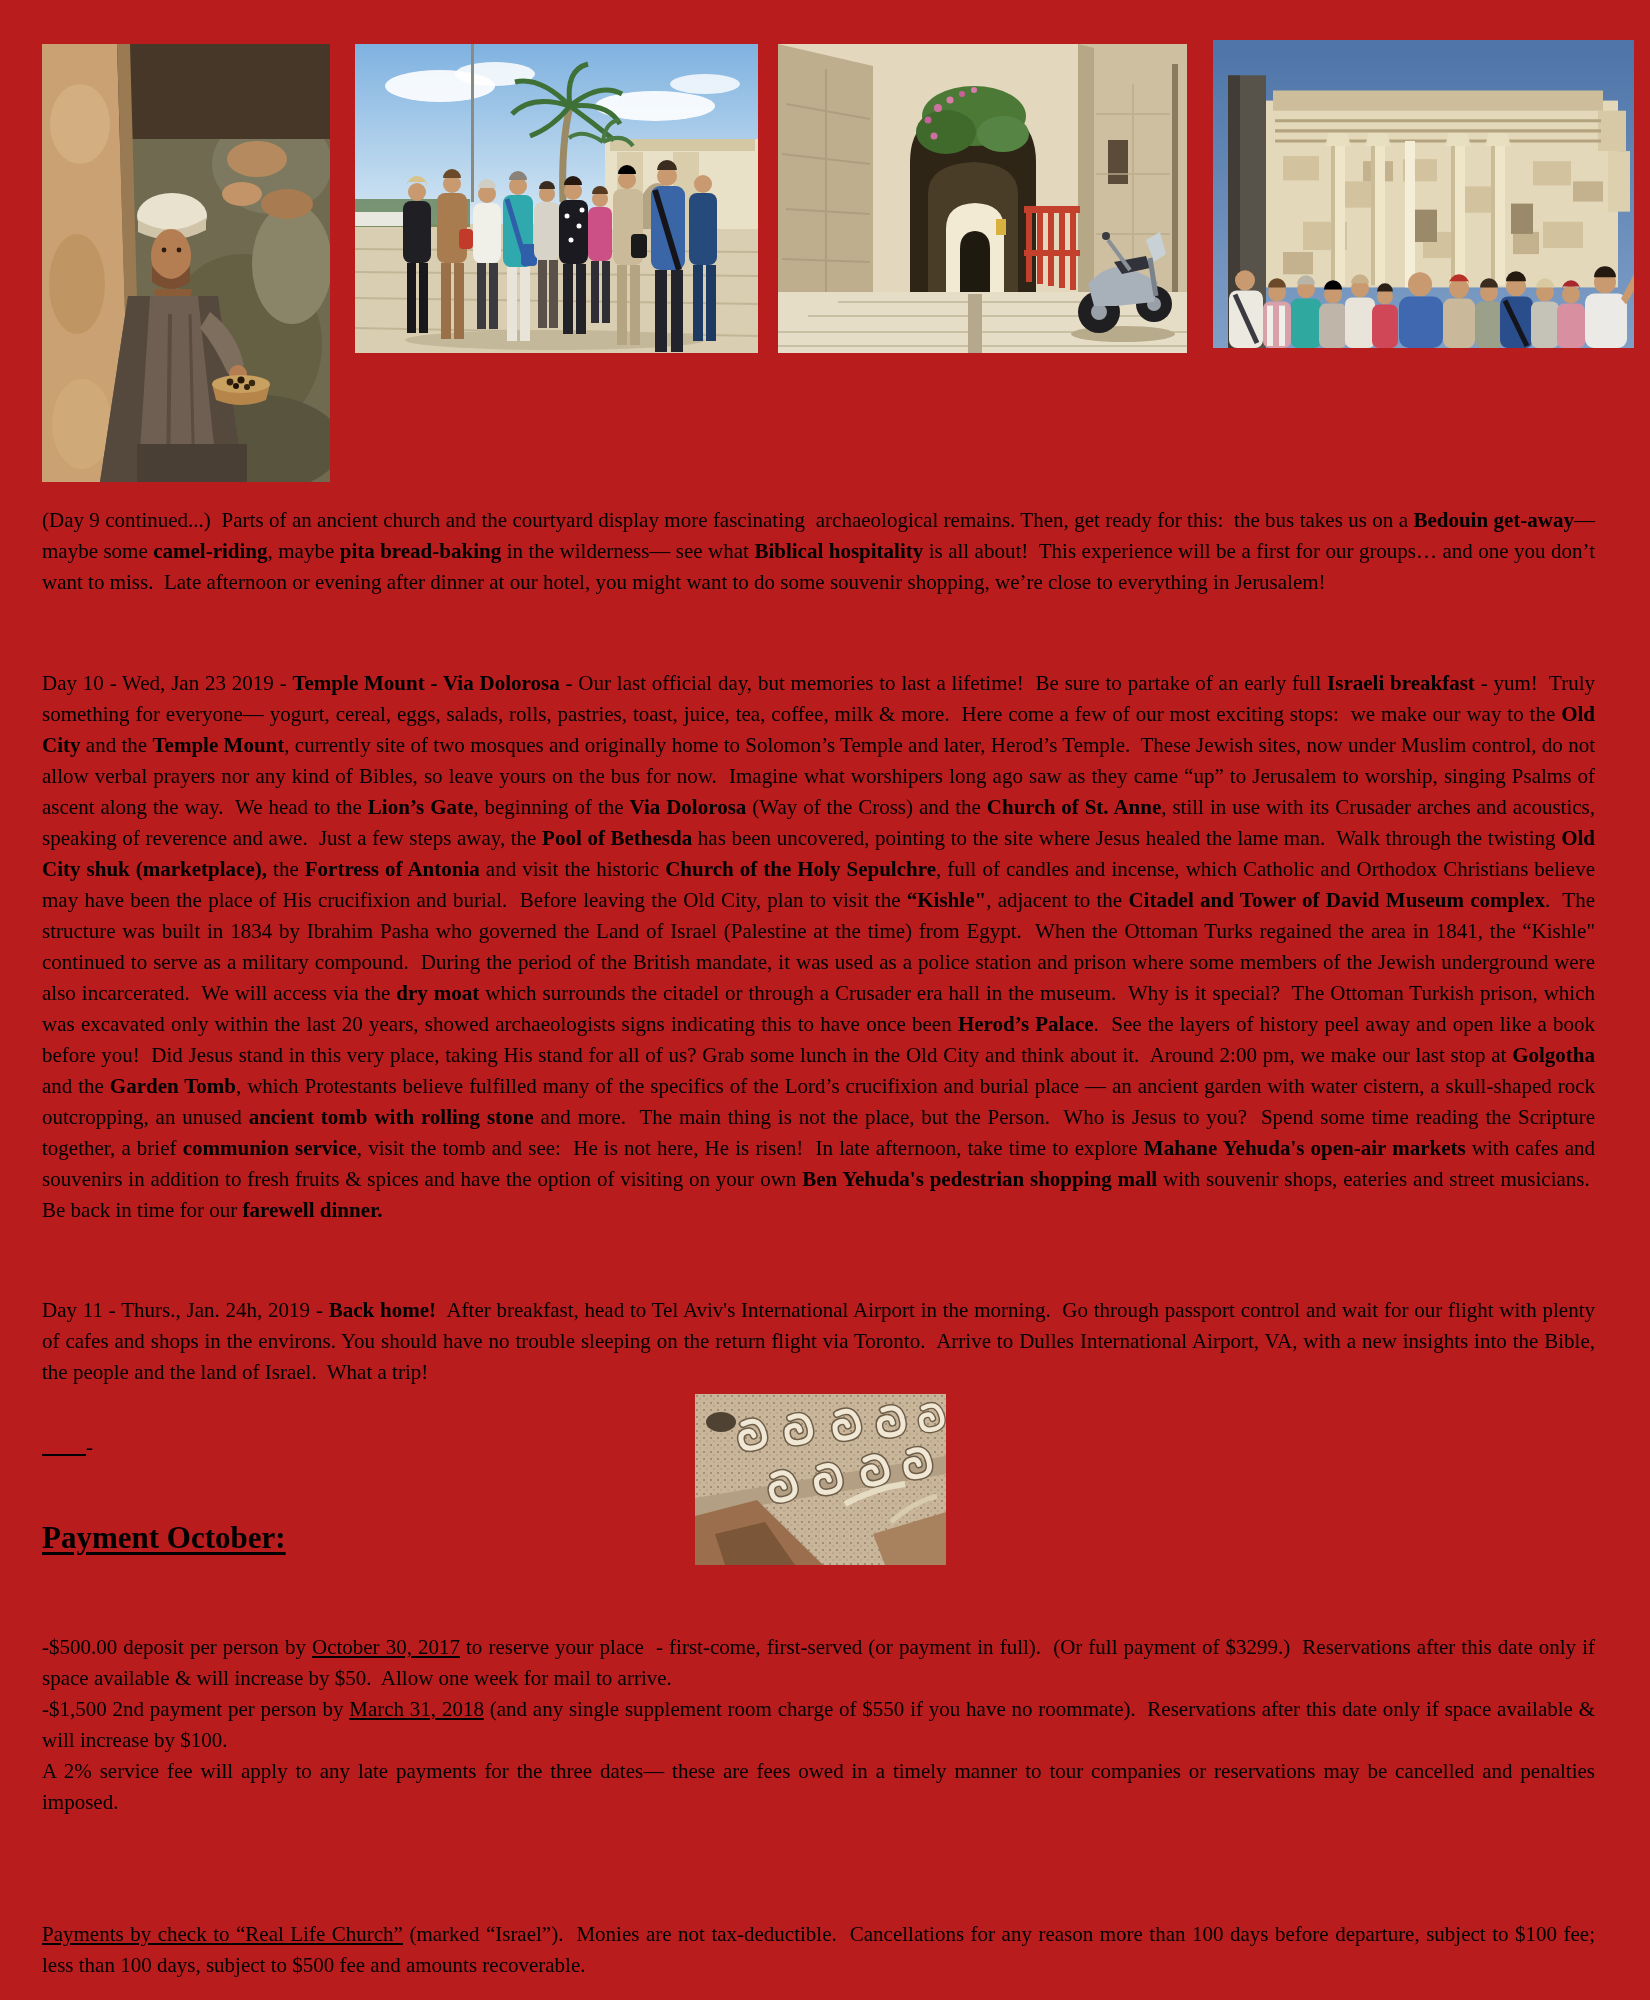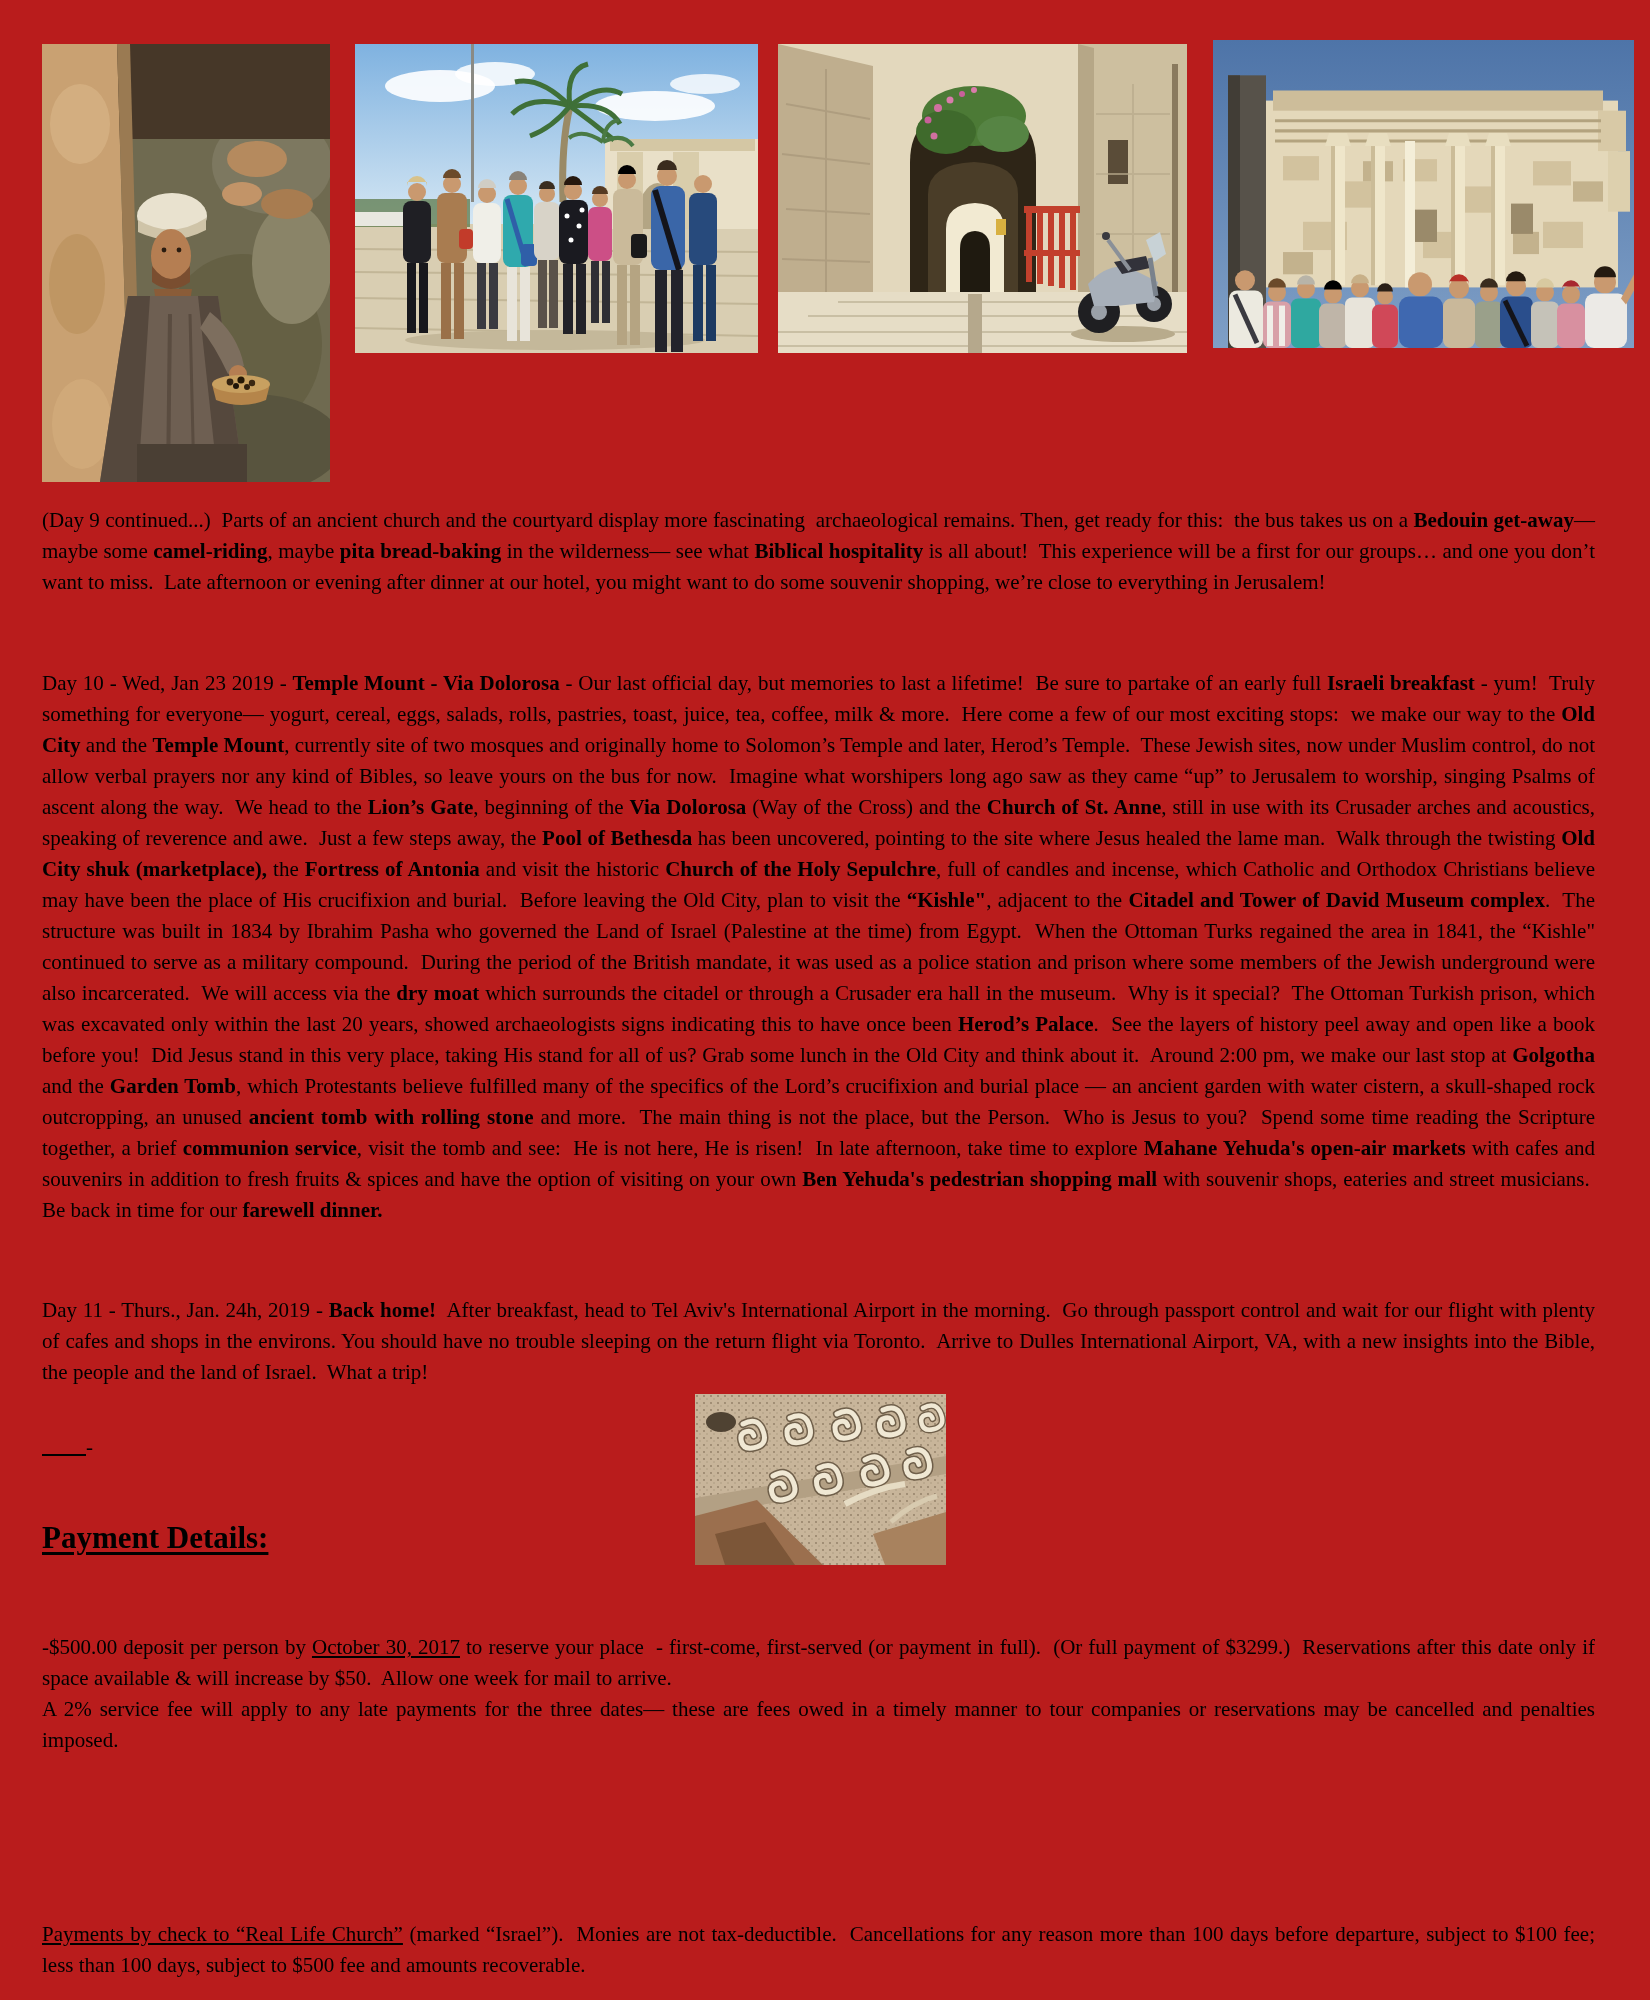--- a/index.html
+++ b/index.html
@@ -387,22 +387,23 @@
       <use href="#scroll" transform="translate(124,74) rotate(-6)"></use>
       <use href="#scroll" transform="translate(170,66) rotate(-10)"></use>
       <use href="#scroll" transform="translate(214,58) rotate(-4)"></use>
       <path d="M150,110 q30,-16 60,-20" stroke="#e6dcc4" stroke-width="6" fill="none"></path>
       <path d="M196,128 q22,-20 46,-26" stroke="#d8cbb0" stroke-width="5" fill="none"></path>
     </svg>
   </div>
 
   <div id="separator"><span class="sep-line"></span><span class="sep-hyphen">-</span></div>
 
-  <div id="payment-heading">Payment Details:</div>
+  <div id="payment-heading">Payment October:</div>
 
   <div class="para" id="payment-block">
     <div class="pline"><span>-$500.00 deposit per person by </span><span class="u">October 30, 2017</span><span> to reserve your place&nbsp; - first-come, first-served (or payment in full).&nbsp; (Or full payment of $3299.)&nbsp; Reservations after this date only if space available &amp; will increase by $50.&nbsp; Allow one week for mail to arrive.</span></div>
+    <div class="pline"><span>-$1,500 2nd payment per person by </span><span class="u">March 31, 2018</span><span> (and any single supplement room charge of $550 if you have no roommate).&nbsp; Reservations after this date only if space available &amp; will increase by $100.</span></div>
     <div class="pline"><span>A 2% service fee will apply to any late payments for the three dates— these are fees owed in a timely manner to tour companies or reservations may be cancelled and penalties imposed.</span></div>
   </div>
 
   <div class="para" id="para-final"><span class="u">Payments by check to “Real Life Church”</span><span> (marked “Israel”).&nbsp; Monies are not tax-deductible.&nbsp; Cancellations for any reason more than 100 days before departure, subject to $100 fee; less than 100 days, subject to $500 fee and amounts recoverable.</span></div>
 
 </div>
 
 </body></html>

